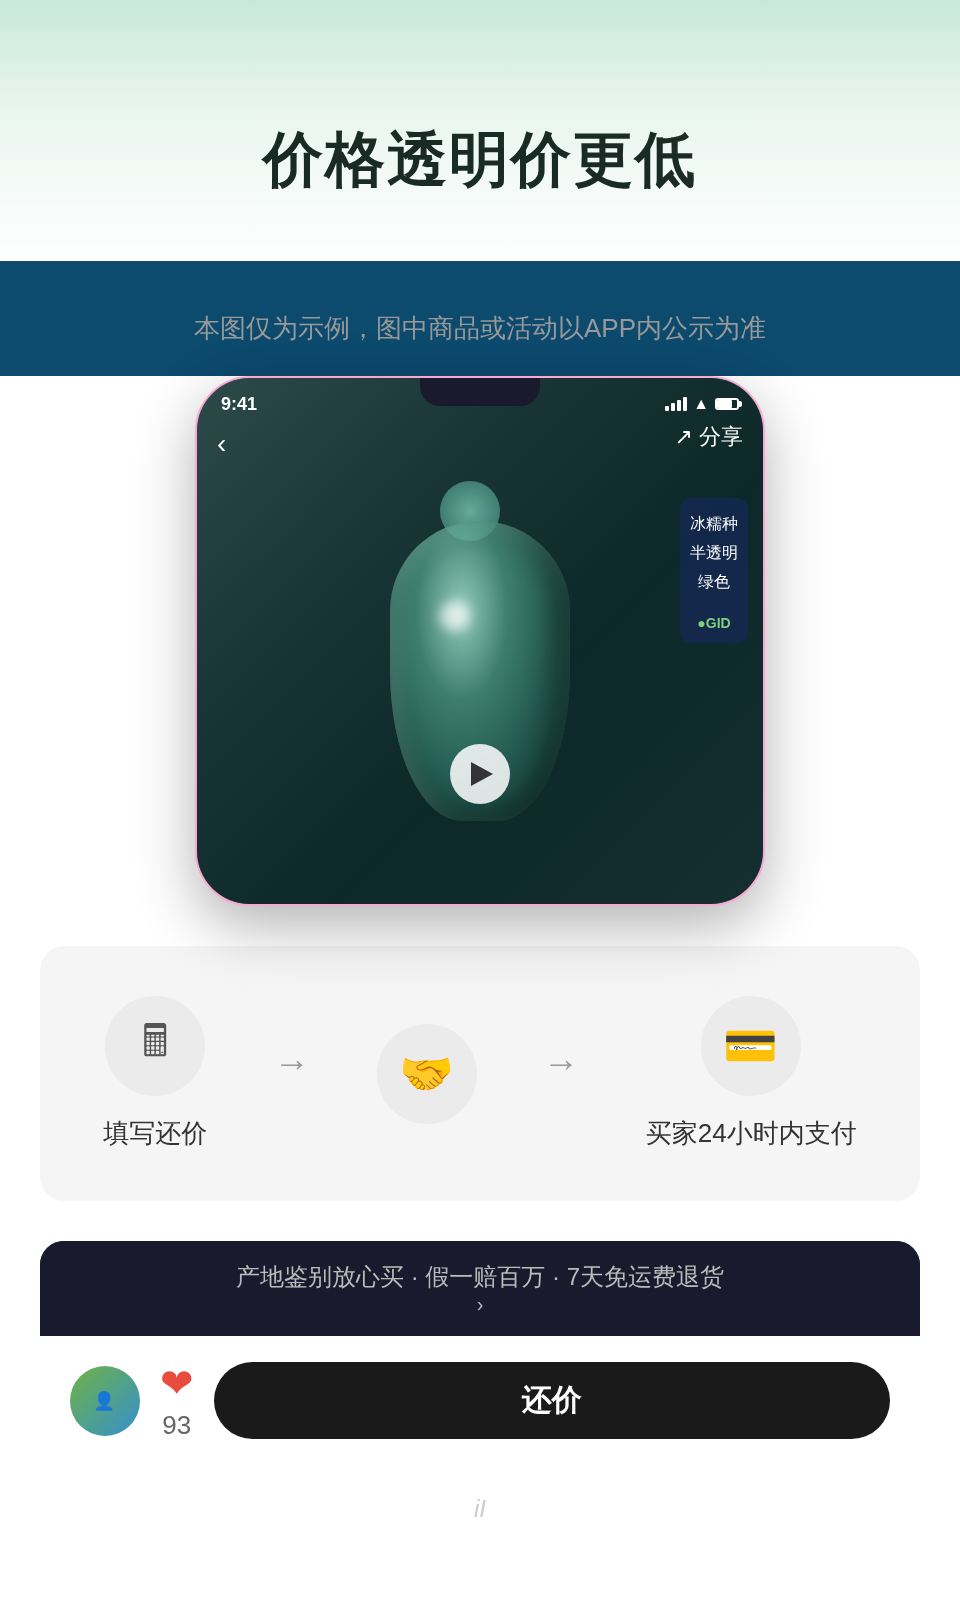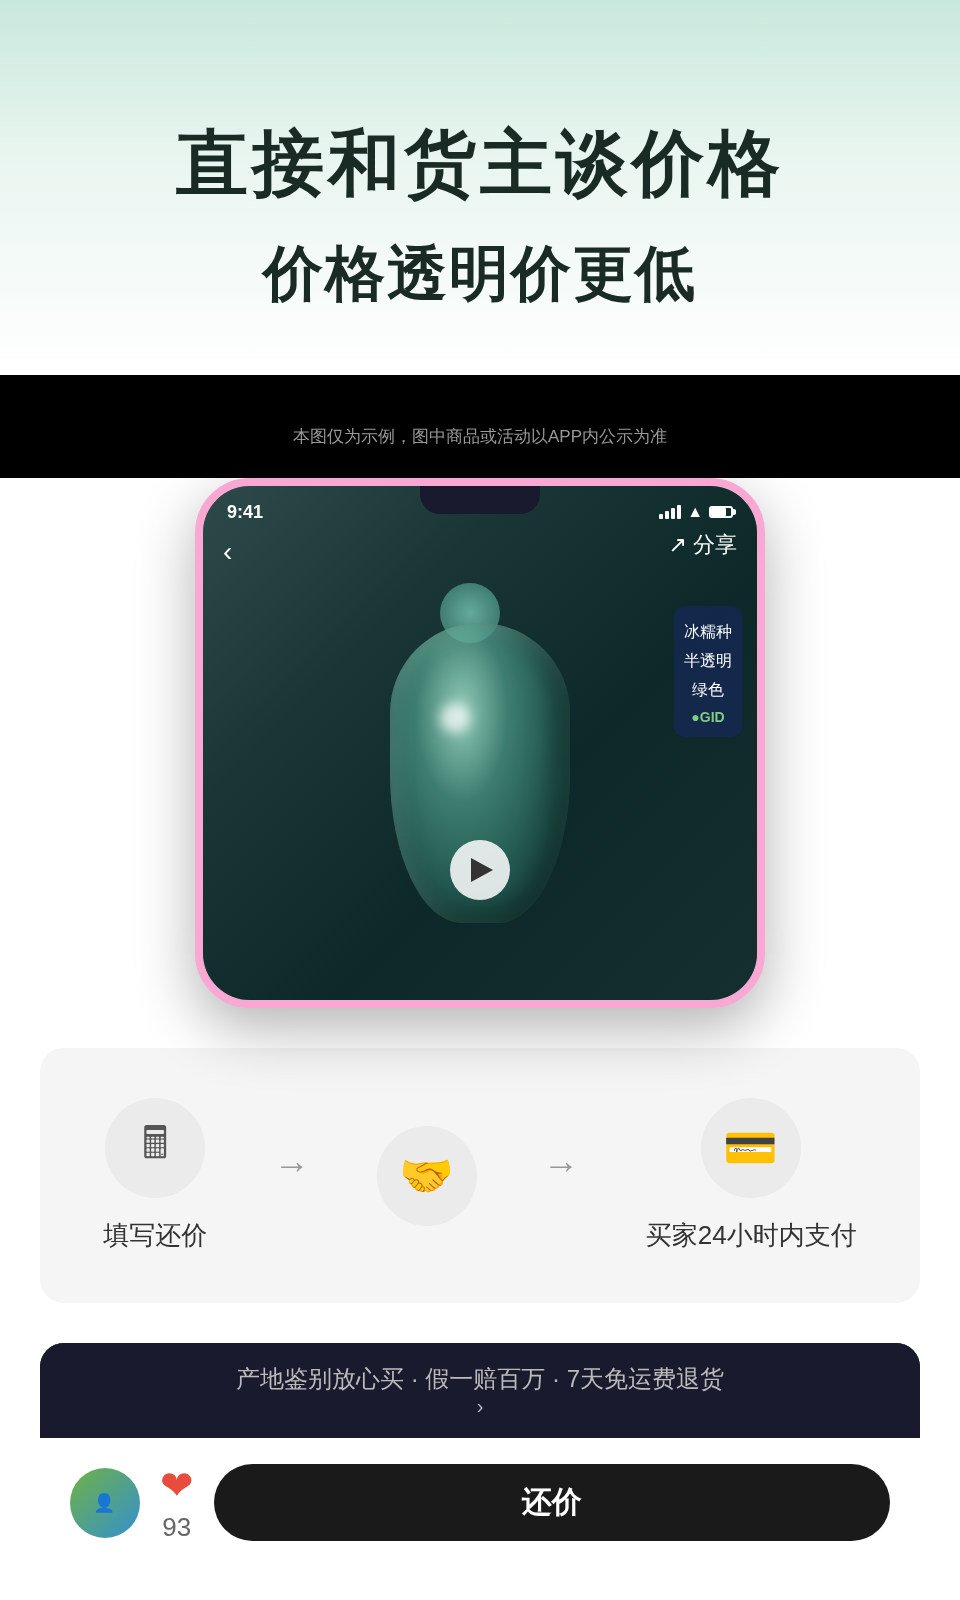--- a/index.html
+++ b/index.html
@@ -29,40 +29,40 @@
       font-size: 60px;
       font-weight: 600;
       color: #1a2a24;
       letter-spacing: 2px;
     }
 
     
     .disclaimer {
       text-align: center;
       color: #999;
-      font-size: 17px;
+      font-size: 26px;
       padding: 50px 40px 30px;
-      background: #000000;
+      background: #0c4a6e;
     }
 
     
     .phone-section {
       display: flex;
       justify-content: center;
       padding: 0 40px 40px;
       background: #fff;
     }
     .phone-frame {
       width: 570px;
       height: 530px;
       background: #737373;
       border-radius: 55px;
       position: relative;
       overflow: hidden;
-      border: 8px solid #f9a8d4;
+      border: 2px solid #f9a8d4;
       box-shadow: 0 20px 60px rgba(0,0,0,0.3);
     }
     .phone-notch {
       position: absolute;
       top: 0;
       left: 50%;
       transform: translateX(-50%);
       width: 120px;
       height: 28px;
       background: #1a1a2e;
@@ -241,21 +241,21 @@
     .gid-text {
       color: #fff;
       font-size: 16px;
       line-height: 1.8;
       display: block;
     }
     .gid-logo {
       color: #7ecf7e;
       font-size: 14px;
       font-weight: 700;
-      margin-top: 4px;
+      margin-top: 19px;
     }
 
     
     .process-section {
       background: #f5f5f5;
       margin: 0 40px;
       border-radius: 24px;
       padding: 50px 30px 50px;
       display: flex;
       align-items: center;
@@ -389,21 +389,20 @@
       background: #fff;
       color: #ccc;
       font-size: 24px;
       font-style: italic;
     }
   </style>
 </head>
 <body>
 
 <div class="hero-section">
-  <div class="hero-title">直接和货主谈价格</div>
   <div class="hero-subtitle">价格透明价更低</div>
 </div>
 
 <div class="disclaimer">本图仅为示例，图中商品或活动以APP内公示为准</div>
 
 <div class="phone-section">
   <div class="phone-frame">
     <div class="phone-notch"></div>
     <div class="phone-content">
 

